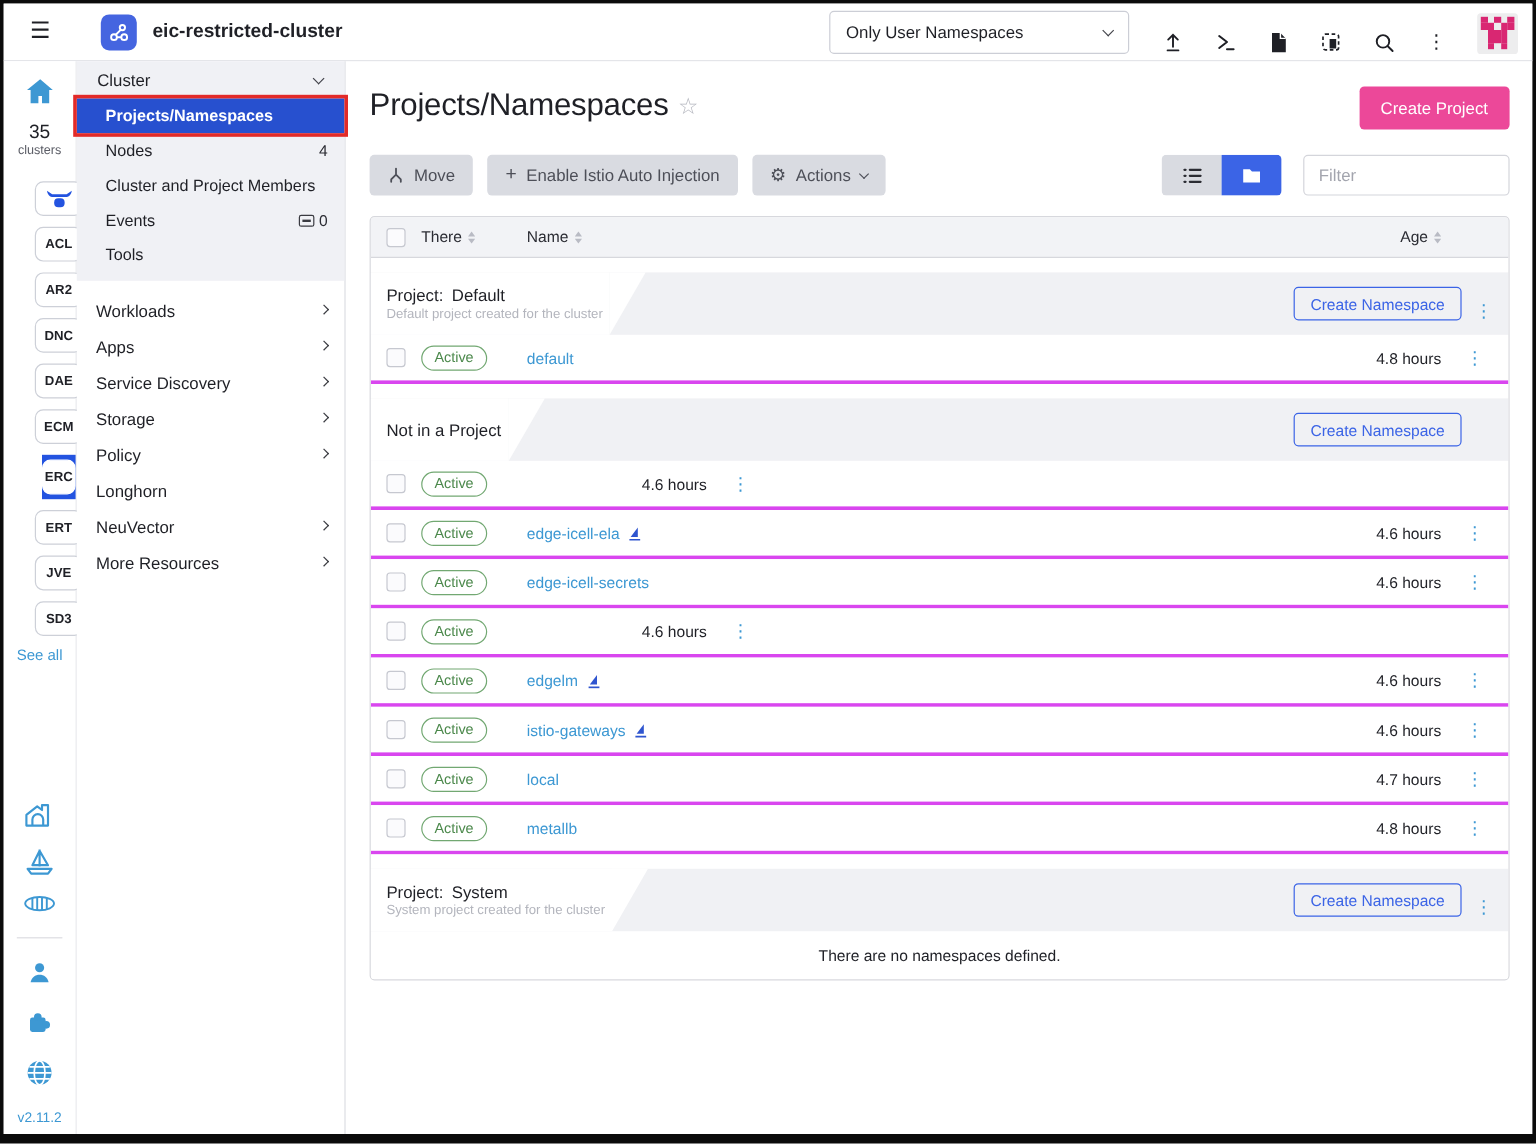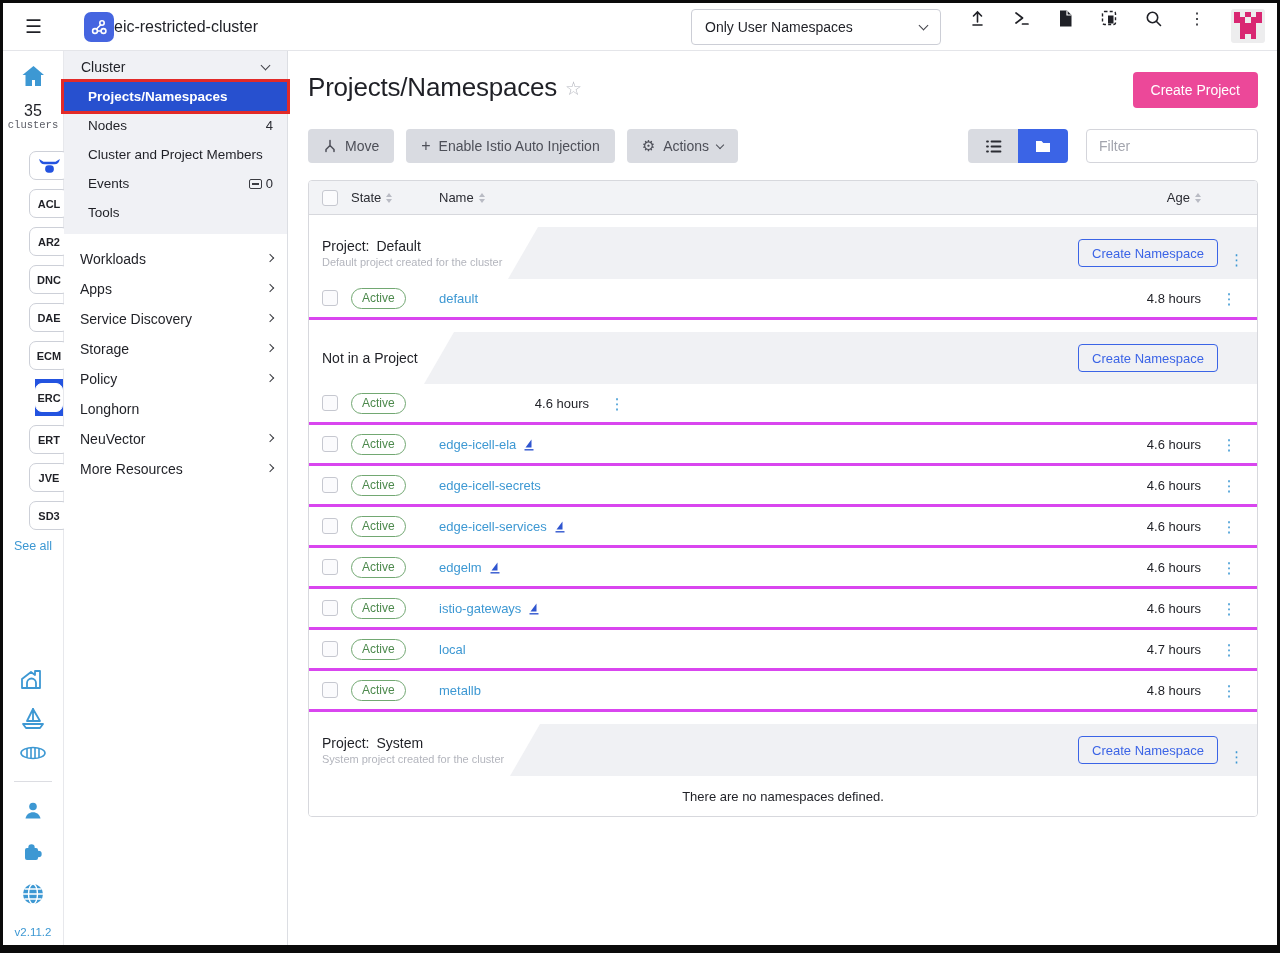--- a/index.html
+++ b/index.html
@@ -12,42 +12,42 @@
     border-bottom-width:8px;
     overflow:hidden;
     position:relative;
   }
   svg { display:block; }
 
   
   .topbar { height:48px; display:flex; align-items:center; border-bottom:1px solid #e4e5e9; background:#fff; }
   .burger-zone { width:61px; display:flex; justify-content:center; }
   .burger { font-size:19px; color:#1f2026; cursor:pointer; line-height:1; }
-  .brand { display:flex; align-items:center; margin-left:20px; }
+  .brand { display:flex; align-items:center; gap:13px; margin-left:20px;font-weight:bold; }
   .brand-logo { width:30px; height:30px; border-radius:7px; background:#4565e0; display:flex; align-items:center; justify-content:center; }
   .brand-title { font-size:16px; color:#1f2026; }
-  .topbar-right { margin-left:auto; display:flex; align-items:flex-start; gap:0; padding-right:12px; }
+  .topbar-right { margin-left:auto; display:flex; align-items:flex-end; gap:0; padding-right:12px; }
   .ns-select { width:250px; height:36px; border:1px solid #ccced6; border-radius:4px; display:flex; align-items:center; justify-content:space-between; padding:0 13px; font-size:14px; color:#1f2026; background:#fff; cursor:pointer; margin-right:14px; }
   .chev { width:7px; height:7px; border-right:1.7px solid #42434a; border-bottom:1.7px solid #42434a; transform:rotate(45deg); margin-top:-3px; }
   .chev-right { transform:rotate(-45deg); }
   .top-ico { width:44px; display:flex; justify-content:center; align-items:center; color:#1f2026; cursor:pointer; }
   .top-kebab { font-size:16px; color:#1f2026; letter-spacing:0; }
   .avatar { width:34px; height:34px; background:#ededee; border-radius:3px; margin-left:12px; display:grid; grid-template-columns:repeat(5,1fr); grid-template-rows:repeat(5,1fr); padding:3px; }
   .avatar .px { width:100%; height:100%; }
   .avatar .on { background:#d92772; }
 
   
   .app-body { display:flex; height:897px; }
 
   
   .rail { width:61px; border-right:1px solid #e7e8ec; display:flex; flex-direction:column; align-items:center; padding-top:14px; background:#fff; }
   .rail-home { color:#3d98d3; cursor:pointer; }
   .rail-count { margin-top:14px; text-align:center; }
   .rail-count .num { font-size:16px; color:#1f2026; }
-  .rail-count .lbl { font-size:10.5px; color:#5b5d66; margin-top:-1px;font-family:Liberation Mono, monospace; }
+  .rail-count .lbl { font-size:10.5px; color:#5b5d66; margin-top:-1px; }
   .rail-shortcuts { margin-top:20px; display:flex; flex-direction:column; align-items:center; gap:9px; width:100%;padding-left:32px; }
   .rail-btn { width:40px; height:29px; background:#fff; border:1px solid #cdd0d8; border-radius:7px; font-size:11px; font-weight:bold; color:#1f2026; display:flex; align-items:center; justify-content:center; cursor:pointer; font-family:inherit; }
   .rail-active-strip { width:100%; background:#2353e0; display:flex; justify-content:center; padding:4px 0; }
   .rail-active-strip .rail-btn { border-color:#fff; }
   .rail-see-all { margin-top:9px; font-size:12.5px; color:#3d98d3; cursor:pointer; }
   .rail-bottom { margin-top:auto; display:flex; flex-direction:column; align-items:center; padding-bottom:10px; }
   .rail-mgr { color:#3d98d3; margin-top:15px; cursor:pointer; }
   .rail-div { width:38px; height:1px; background:#dcdde2; margin-top:20px; }
   .rail-user-ico { color:#3d98d3; margin-top:18px; cursor:pointer; }
   .rail-version { margin-top:20px; font-size:11.5px; color:#3d98d3; cursor:pointer; }
@@ -396,21 +396,21 @@
     </div>
 
     <div class="table">
 
       <div class="trow thead">
         <span class="col-check">
             <input type="checkbox" class="cb" style="">
           </span>
         <span class="col-state">
             <span class="th">
-              <span>State</span>
+              <span>There</span>
               <span class="sort">
                 <i class="up"></i>
                 <i class="down"></i>
               </span>
             </span>
           </span>
         <span class="col-name">
             <span class="th">
               <span>Name</span>
               <span class="sort">
@@ -507,27 +507,20 @@
         <span class="col-age">4.6 hours</span>
         <span class="col-kebab">
             <span class="kebab">⋮</span>
           </span>
       </div>
       <div class="trow ns-row">
         <span class="col-check">
             <input type="checkbox" class="cb" style="">
           </span>
         <span class="col-state"><span class="badge-active">Active</span></span>
-        <span class="col-name">
-            <a class="ns-link">edge-icell-services</a>
-          <svg class="istio-ico" width="10" height="12" viewBox="0 0 10 12">
-              <path d="M1.5 8.5L7.5 0.5V8.5Z" fill="#2f55cf"></path>
-              <path d="M0.5 10.8h9" stroke="#2f55cf" stroke-width="1.4"></path>
-            </svg>
-        </span>
         <span class="col-age">4.6 hours</span>
         <span class="col-kebab">
             <span class="kebab">⋮</span>
           </span>
       </div>
       <div class="trow ns-row">
         <span class="col-check">
             <input type="checkbox" class="cb" style="">
           </span>
         <span class="col-state"><span class="badge-active">Active</span></span>

